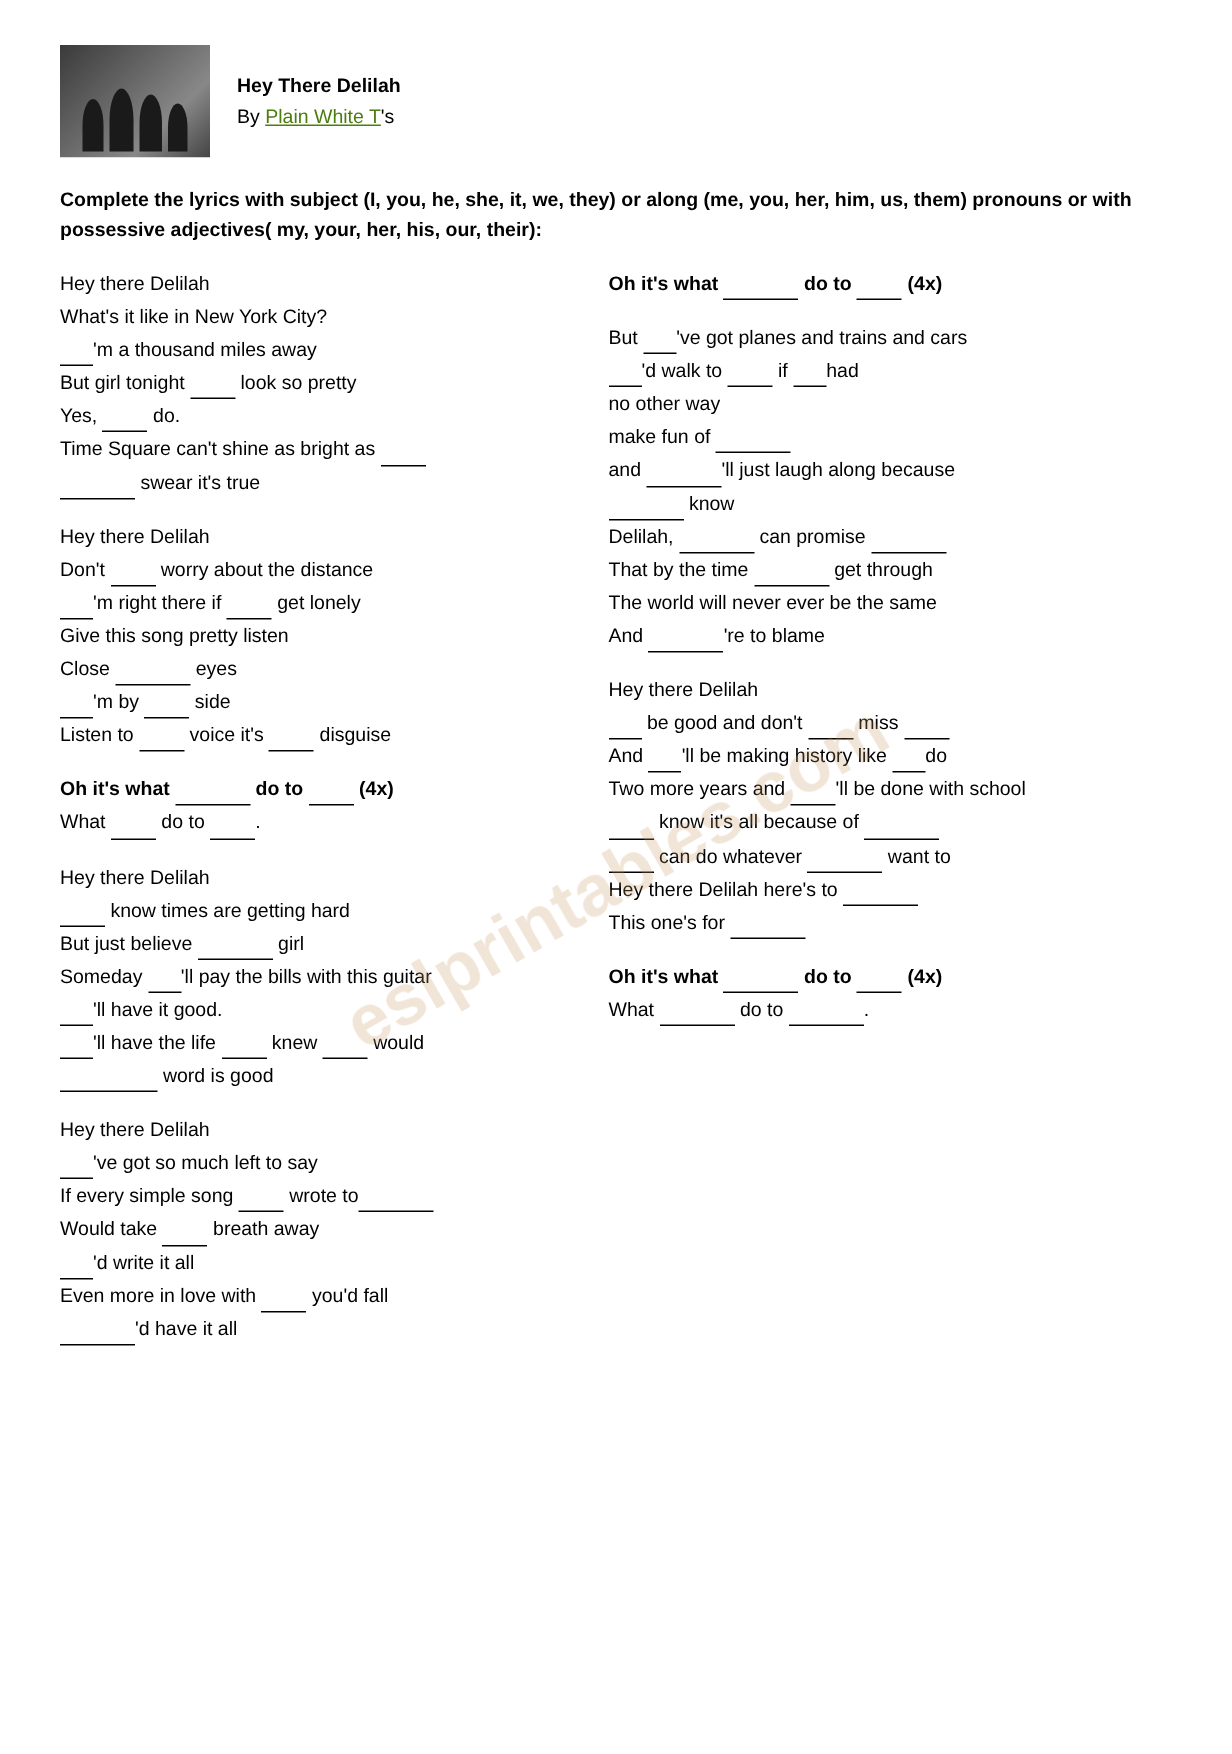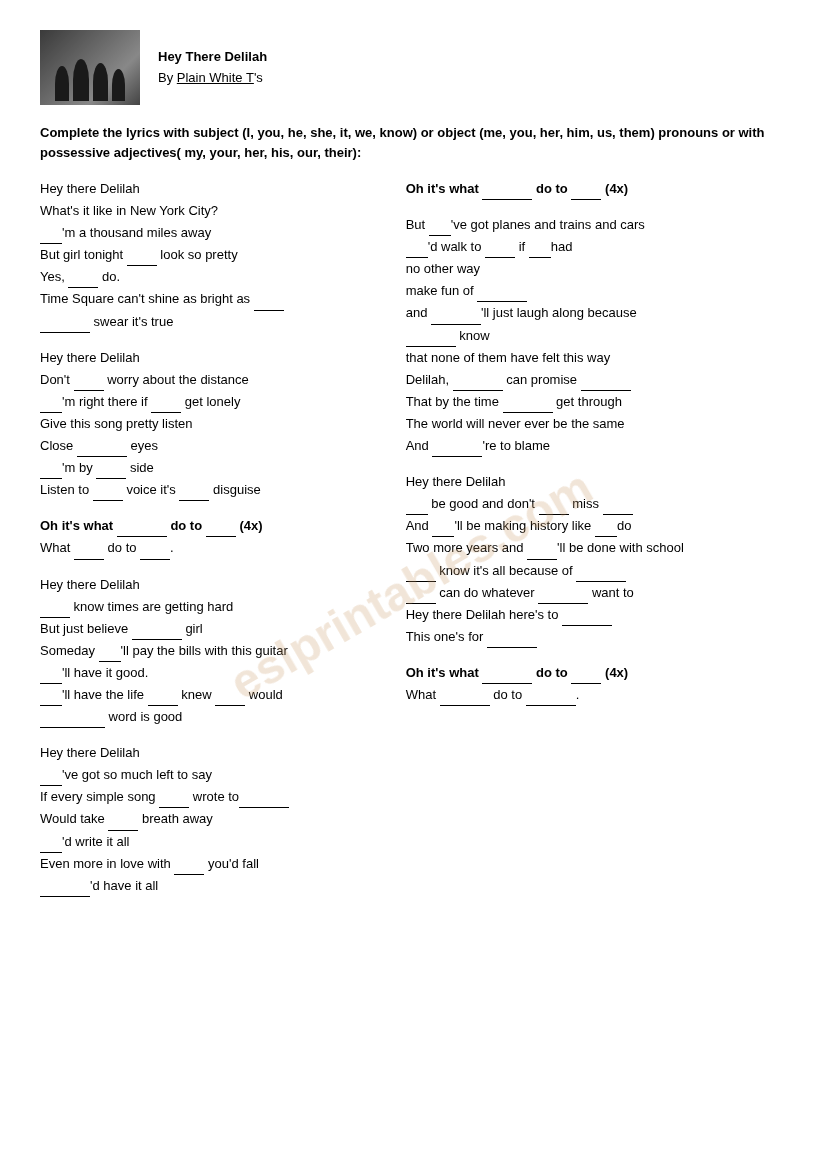--- a/index.html
+++ b/index.html
@@ -45,21 +45,21 @@
       border-radius: 50% 50% 0 0;
     }
     .title-block {
       font-size: 13px;
       line-height: 1.6;
     }
     .title-block .song-title {
       font-weight: bold;
     }
     .title-block .artist-link {
-      color: #000000;
+      color: #4d7c0f;
       text-decoration: underline;
       cursor: pointer;
     }
     .two-column {
       display: flex;
       gap: 0;
     }
     .left-col {
       width: 48%;
       padding-right: 20px;
@@ -131,21 +131,21 @@
   </div>
   <div class="title-block">
     <div class="song-title">Hey There Delilah</div>
     <div>
       <span>By </span><span class="artist-link">Plain White T</span><span>'s</span>
     </div>
   </div>
 </div>
 
 <div class="instructions">
-  <strong>Complete the lyrics with subject (I, you, he, she, it, we, know) or object (me, you, her, him, us, them) pronouns or with possessive adjectives( my, your, her, his, our, their):</strong>
+  <strong>Complete the lyrics with subject (I, you, he, she, it, we, they) or along (me, you, her, him, us, them) pronouns or with possessive adjectives( my, your, her, his, our, their):</strong>
 </div>
 
 <div class="two-column">
 
   <div class="left-col">
 
     <div class="lyrics-block">
       <p>Hey there Delilah</p>
       <p>What's it like in New York City?</p>
       <p><span class="blank blank-xs"></span>'m a thousand miles away</p>
@@ -198,21 +198,20 @@
       <p class="chorus">Oh it's what <span class="blank blank-md"></span> do to <span class="blank blank-sm"></span> (4x)</p>
     </div>
 
     <div class="lyrics-block">
       <p>But <span class="blank blank-xs"></span>'ve got planes and trains and cars</p>
       <p><span class="blank blank-xs"></span>'d walk to <span class="blank blank-sm"></span> if <span class="blank blank-xs"></span>had</p>
       <p>no other way</p>
       <p>make fun of <span class="blank blank-md"></span></p>
       <p>and <span class="blank blank-md"></span>'ll just laugh along because</p>
       <p><span class="blank blank-md"></span> know</p>
-      <p>that none of them have felt this way</p>
       <p>Delilah, <span class="blank blank-md"></span> can promise <span class="blank blank-md"></span></p>
       <p>That by the time <span class="blank blank-md"></span> get through</p>
       <p>The world will never ever be the same</p>
       <p>And <span class="blank blank-md"></span>'re to blame</p>
     </div>
 
     <div class="lyrics-block">
       <p>Hey there Delilah</p>
       <p><span class="blank blank-xs"></span> be good and don't <span class="blank blank-sm"></span> miss <span class="blank blank-sm"></span></p>
       <p>And <span class="blank blank-xs"></span>'ll be making history like <span class="blank blank-xs"></span>do</p>

